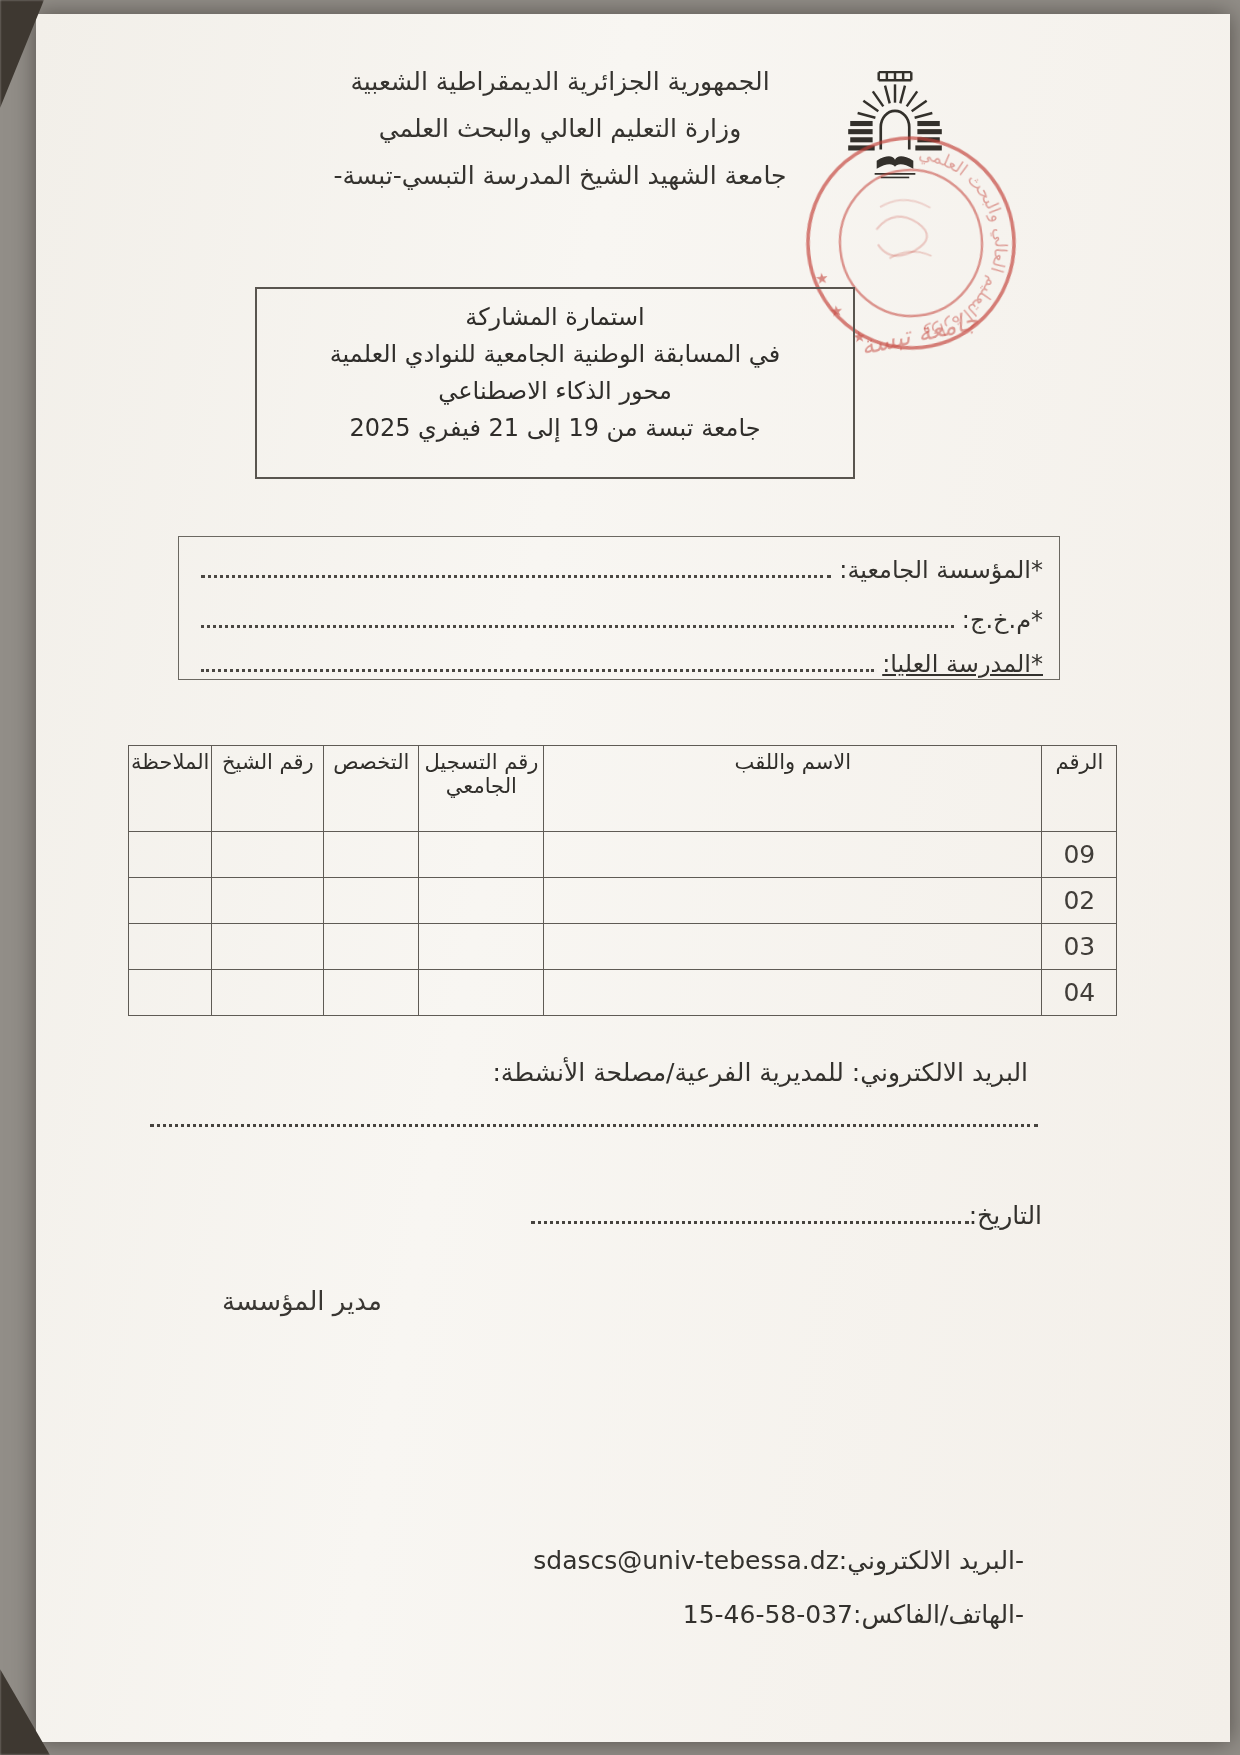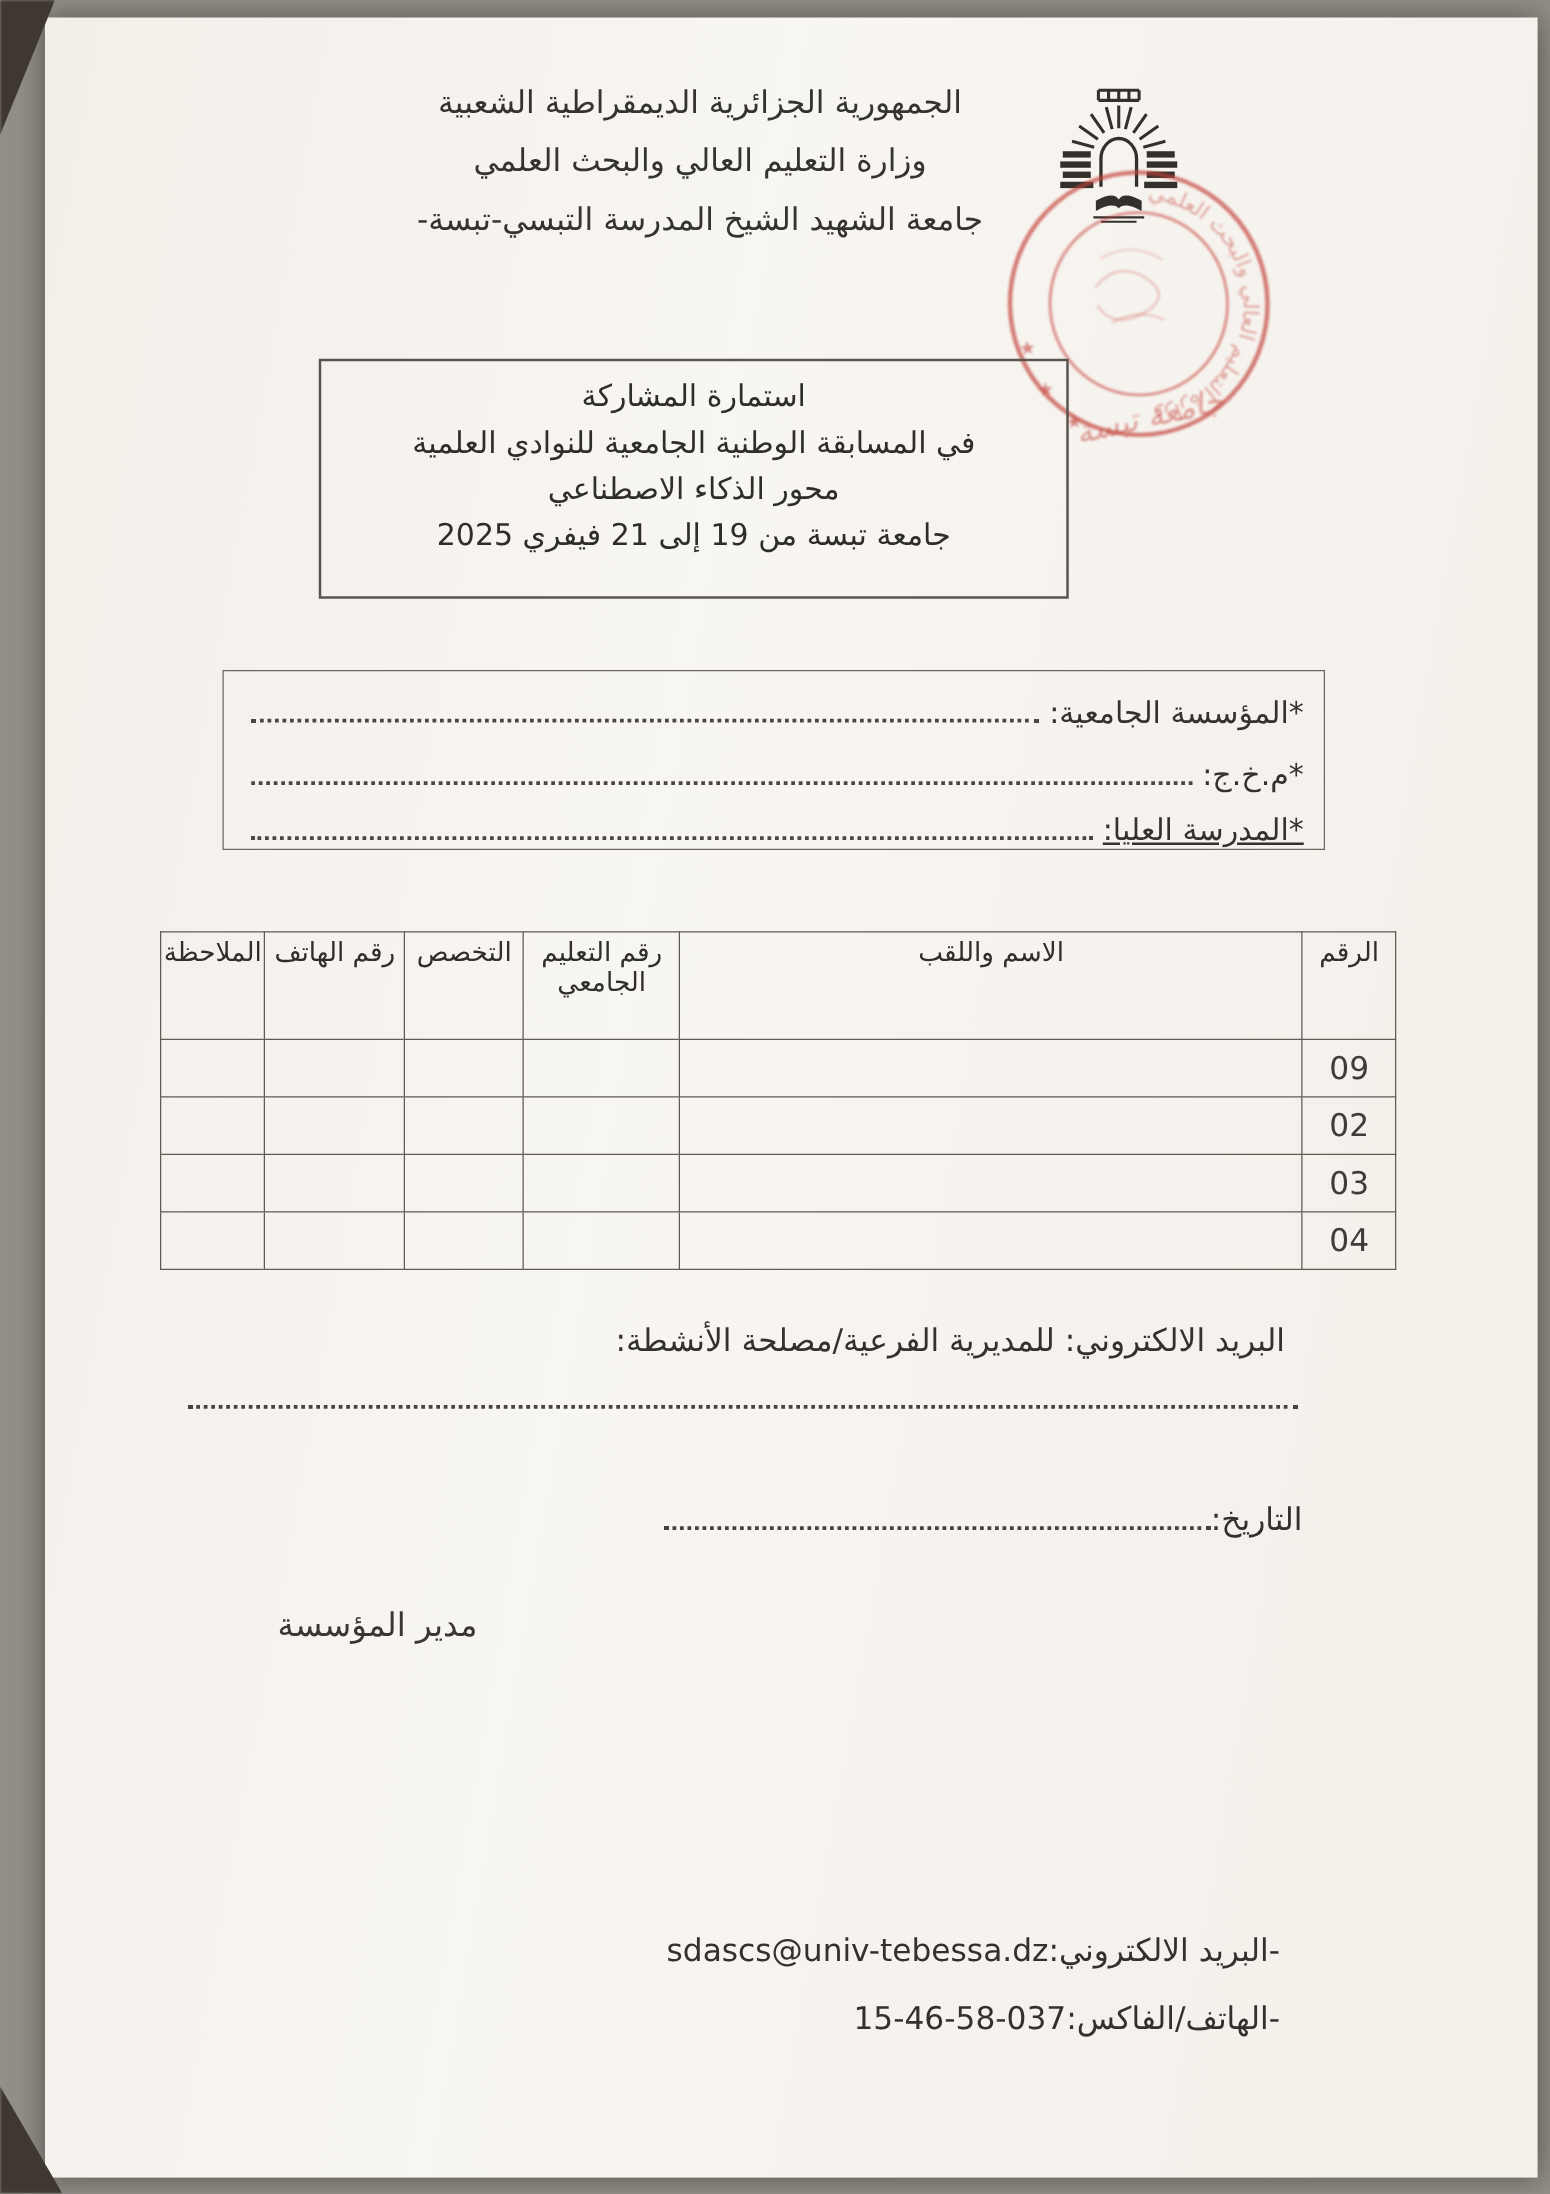--- a/index.html
+++ b/index.html
@@ -173,23 +173,23 @@
         <col style="width:498px">
         <col style="width:125px">
       <col style="width:95px">
         <col style="width:112px">
         <col style="width:77px">
     </colgroup>
     <thead>
       <tr>
         <th>الرقم</th>
         <th>الاسم واللقب</th>
-        <th>رقم التعليم الجامعي</th>
+        <th>رقم التسجيل الجامعي</th>
         <th>التخصص</th>
-        <th>رقم الهاتف</th>
+        <th>رقم الشيخ</th>
         <th>الملاحظة</th>
       </tr>
     </thead>
     <tbody>
       <tr>
         <td class="num">09</td>
         <td></td>
         <td></td>
         <td></td>
         <td></td>

